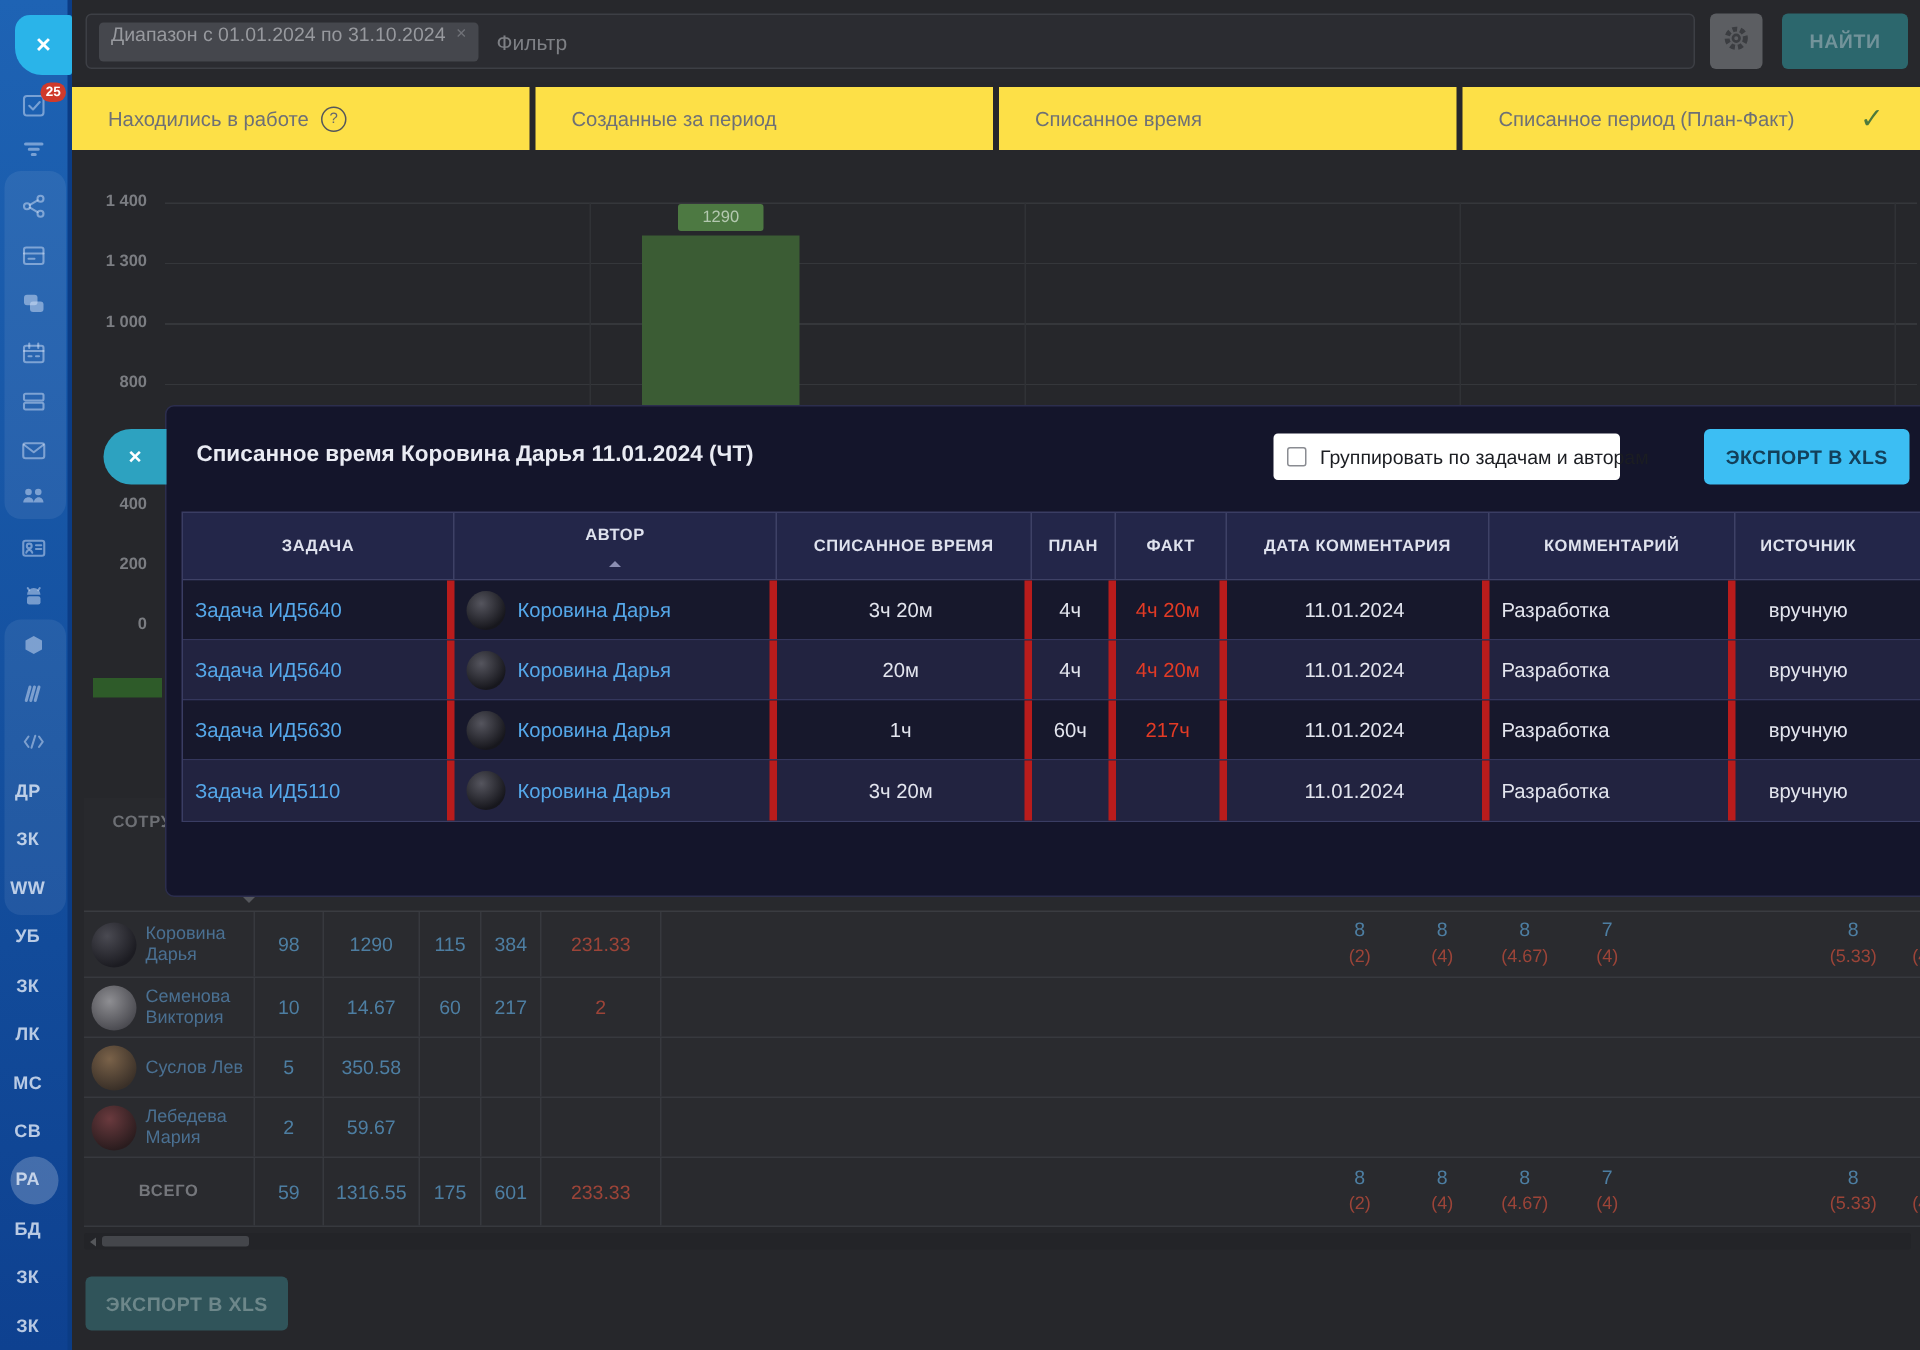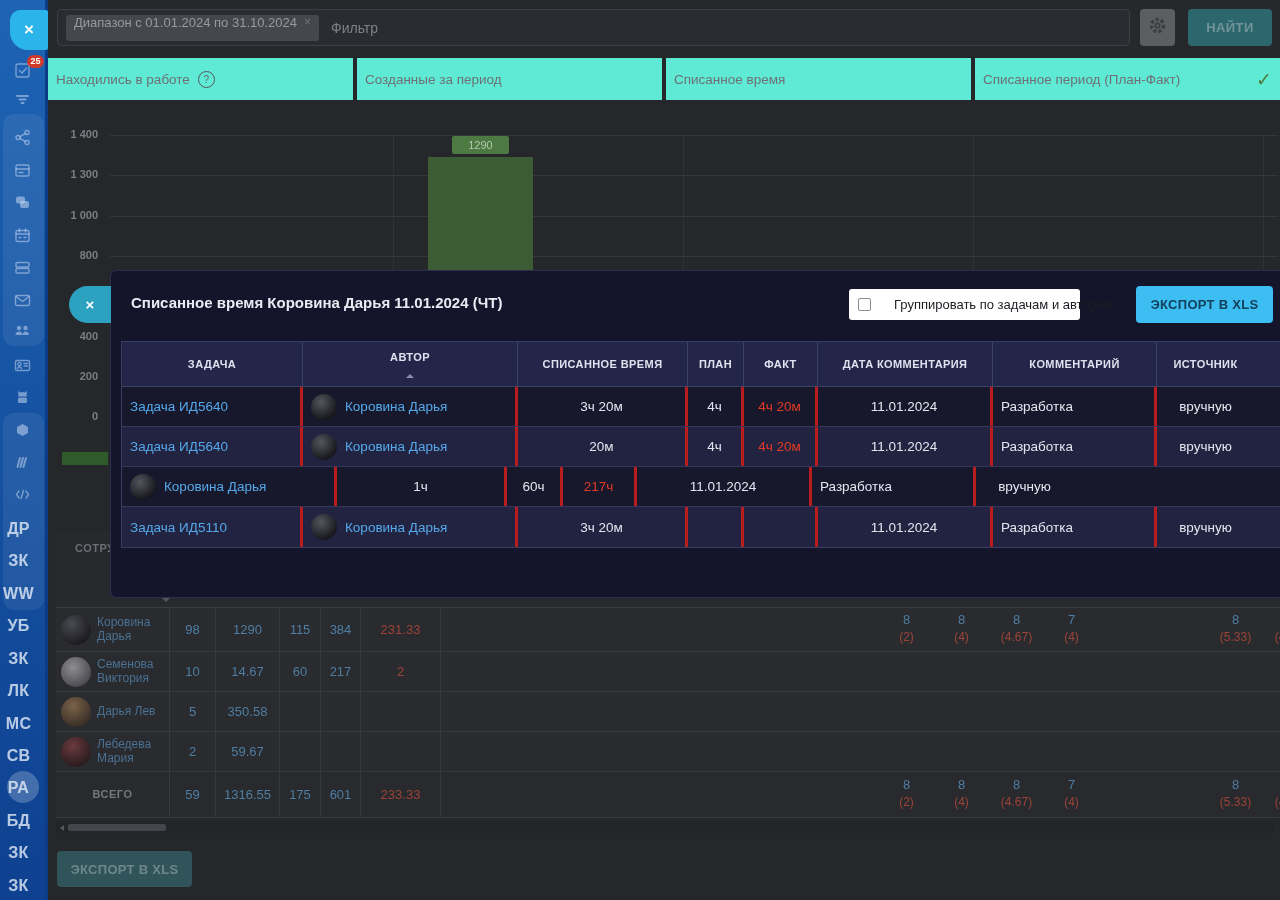--- a/index.html
+++ b/index.html
@@ -12,21 +12,21 @@
 #sidebar .edge{position:absolute;right:0;top:0;width:3px;height:100%;background:#0b3c85}
 .sb-close{position:absolute;left:10px;top:10px;width:38px;height:40px;background:#2ab4e9;
  border-radius:10px 2px 2px 18px;color:#fff;font-size:17px;font-weight:700;
  display:flex;align-items:center;justify-content:center}
 .sic{position:absolute;left:0;width:45px;height:20px;display:flex;align-items:center;justify-content:center}
 .sic svg{stroke:rgba(212,226,248,.5);fill:none;stroke-width:1.4;stroke-linecap:round;stroke-linejoin:round}
 .sic svg .fil{fill:rgba(212,226,248,.5);stroke:none}
 .sic svg .thick{stroke-width:2}
 .sgroup{position:absolute;left:3px;width:41px;background:rgba(255,255,255,.07);border-radius:11px}
 .slet{position:absolute;left:0;width:37px;text-align:center;color:rgba(233,239,250,.78);
- font-weight:700;font-size:16px;letter-spacing:.3px}
+ font-weight:700;font-size:12px;letter-spacing:.3px}
 .badge{position:absolute;left:27px;top:55px;min-width:17px;height:13px;background:#cf3a2b;border-radius:7px;
  color:#fff;font-size:9px;line-height:13px;text-align:center;padding:0 3px;z-index:2;font-weight:700}
 .pa-circle{position:absolute;left:7px;top:771px;width:32px;height:32px;border-radius:50%;
  background:rgba(255,255,255,.22)}
 
 
 #main{position:absolute;left:48px;top:0;width:1232px;height:900px}
 .topbar{position:absolute;left:0;top:0;width:100%;height:55px;background:#27282c}
 .filterbox{position:absolute;left:9px;top:9px;width:1073px;height:37px;background:#2b2c31;
  border:1px solid #3d3f45;border-radius:4px;display:flex;align-items:center;padding:0 8px;gap:12px}
@@ -34,21 +34,21 @@
  color:#97999e;font-size:13px;white-space:nowrap}
 .tag .x{color:#707278;font-size:12px}
 .fphold{color:#7e8085;font-size:14px}
 .gearbtn{position:absolute;left:1092px;top:9px;width:35px;height:37px;background:#5c5e62;border-radius:4px;
  display:flex;align-items:center;justify-content:center}
 .gearbtn svg{stroke:#3b3d41;fill:none}
 .najti{position:absolute;left:1140px;top:9px;width:84px;height:37px;background:#2c676d;border-radius:4px;
  color:#72939a;font-weight:700;font-size:13px;display:flex;align-items:center;justify-content:center;letter-spacing:.4px}
 
 .tabs{position:absolute;left:0;top:58px;width:100%;height:42px;display:flex;gap:4px}
-.tab{flex:1;background:#5eead4;display:flex;align-items:center;padding:0 8px;color:#6e7075;font-size:13.5px;gap:8px}
+.tab{flex:1;background:#fde047;display:flex;align-items:center;padding:0 24px;color:#6e7075;font-size:13.5px;gap:8px}
 .tab .qm{width:17px;height:17px;border:1px solid #54565b;border-radius:50%;font-size:10px;color:#66686d;
  display:flex;align-items:center;justify-content:center;flex:none}
 .tab.last{justify-content:space-between}
 .checkmark{color:#4e7a3c;font-size:19px;font-weight:700}
 
 
 .ylab{position:absolute;width:50px;text-align:right;color:#7b7d82;font-size:11px;font-weight:700}
 .plot{position:absolute;left:62px;top:135px;right:2px;height:283px;
  background:repeating-linear-gradient(to bottom,#35373b 0 1px,transparent 1px 40.29px)}
 .vline{position:absolute;top:135px;height:282px;width:1px;background:#303236}
@@ -91,33 +91,33 @@
  color:#6d878a;font-weight:700;font-size:13px;display:flex;align-items:center;justify-content:center;letter-spacing:.3px}
 
 
 #modal{position:absolute;left:110px;top:270px;width:1175px;height:328px;background:#14152b;
  border:1px solid #2c2e4e;border-radius:6px 0 0 6px;z-index:10}
 .mclose{position:absolute;left:-42px;top:15px;width:42px;height:37px;background:#2da2c0;
  border-radius:19px 0 0 19px;color:#fff;font-size:15px;font-weight:700;
  display:flex;align-items:center;justify-content:center}
 .mtitle{position:absolute;left:20px;top:23px;font-size:15px;font-weight:700;color:#e9ebf3}
 .mgroup{position:absolute;left:738px;top:18px;width:231px;height:31px;background:#fff;border-radius:3px;
- display:flex;align-items:center;padding:0 9px;gap:23px}
+ display:flex;align-items:center;padding:0 9px;gap:9px}
 .mgroup .cb{width:13px;height:13px;border:1px solid #8a8c92;border-radius:2px;background:#fff;flex:none}
 .mgroup .lbl{font-size:13px;color:#1b1d22;white-space:nowrap}
 .mexport{position:absolute;left:1025px;top:15px;width:137px;height:37px;background:#3cbef3;border-radius:4px;
  color:#13405a;font-weight:700;font-size:13px;display:flex;align-items:center;justify-content:center;letter-spacing:.3px}
 .mtable{position:absolute;left:10px;top:70px;width:1280px;border:1px solid #3a3d63}
 .mhead{display:flex;height:45px;background:#232649;border-bottom:1px solid #3e4166}
 .mrow{display:flex;height:40px;border-bottom:1px solid #34365c}
 .mrow:last-child{border-bottom:none}
 .mrow.odd{background:#17182c}
 .mrow.even{background:#222340}
 .mc{display:flex;align-items:center;justify-content:center;color:#e3e5ee;font-size:13.5px;
- border-right:3px solid #b91c1c;flex:none}
+ border-right:5px solid #b91c1c;flex:none}
 .mhead .mc{border-right:1px solid #3e4166;flex-direction:column;color:#dfe2ee;font-size:11px;font-weight:700;letter-spacing:.4px;justify-content:center;padding-left:0}
 .mc0{width:181px;justify-content:flex-start;padding-left:8px}
 .mc1{width:215px;justify-content:flex-start;padding-left:8px;gap:8px}
 .mc2{width:170px}.mc3{width:56px}.mc4{width:74px}.mc5{width:175px}
 .mc6{width:164px;justify-content:flex-start;padding-left:8px}
 .mc7{width:97px;border-right:none!important}
 .mlink{color:#55a8ea;text-decoration:none}
 .mred{color:#e33b25}
 .mav{width:26px;height:26px;border-radius:50%;flex:none;
  background:radial-gradient(circle at 38% 32%,#55555e,#17171d 72%)}
@@ -344,21 +344,21 @@
       <div class="bc w1">10</div>
       <div class="bc w2">14.67</div>
       <div class="bc w3">60</div>
       <div class="bc w4">217</div>
       <div class="bc w5 bred">2</div>
     </div>
 
     <div class="bgrow">
       <div class="bc name">
           <span class="bav av3"></span>
-          <span>Дарья Лев</span>
+          <span>Суслов Лев</span>
         </div>
       <div class="bc w1">5</div>
       <div class="bc w2">350.58</div>
       <div class="bc w3"></div>
       <div class="bc w4"></div>
       <div class="bc w5"></div>
     </div>
 
     <div class="bgrow">
       <div class="bc name">
@@ -466,20 +466,23 @@
         </div>
       <div class="mc mc2">20м</div>
       <div class="mc mc3">4ч</div>
       <div class="mc mc4 mred">4ч 20м</div>
       <div class="mc mc5">11.01.2024</div>
       <div class="mc mc6">Разработка</div>
       <div class="mc mc7">вручную</div>
     </div>
 
     <div class="mrow odd">
+      <div class="mc mc0">
+          <a class="mlink" href="#">Задача ИД5630</a>
+        </div>
       <div class="mc mc1">
           <span class="mav"></span>
           <a class="mlink" href="#">Коровина Дарья</a>
         </div>
       <div class="mc mc2">1ч</div>
       <div class="mc mc3">60ч</div>
       <div class="mc mc4 mred">217ч</div>
       <div class="mc mc5">11.01.2024</div>
       <div class="mc mc6">Разработка</div>
       <div class="mc mc7">вручную</div>

